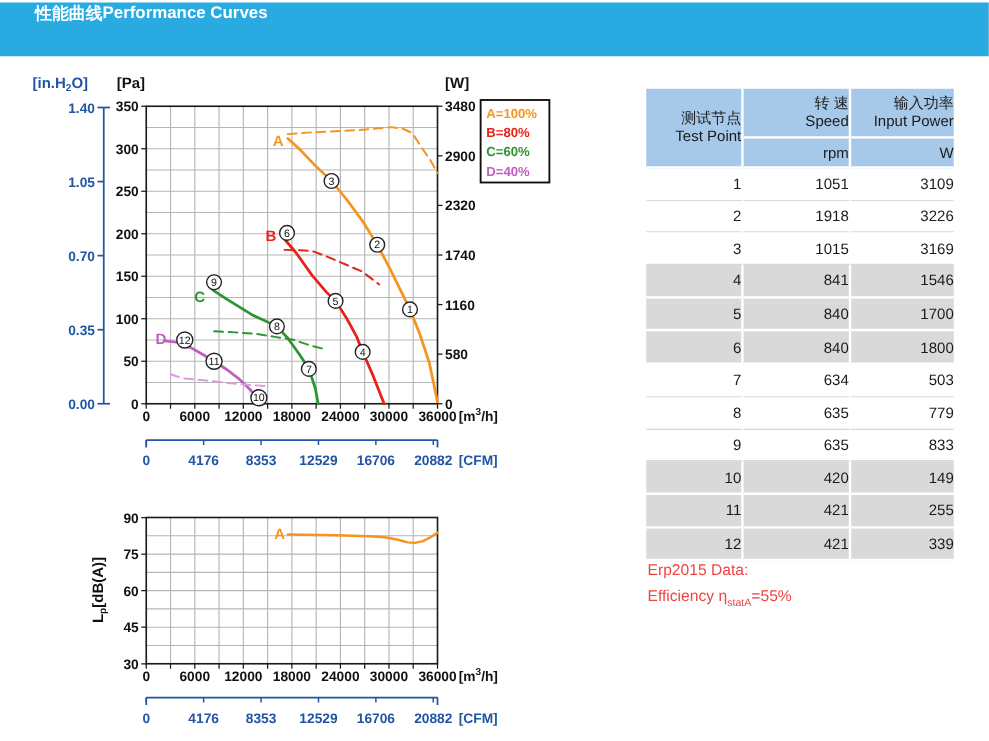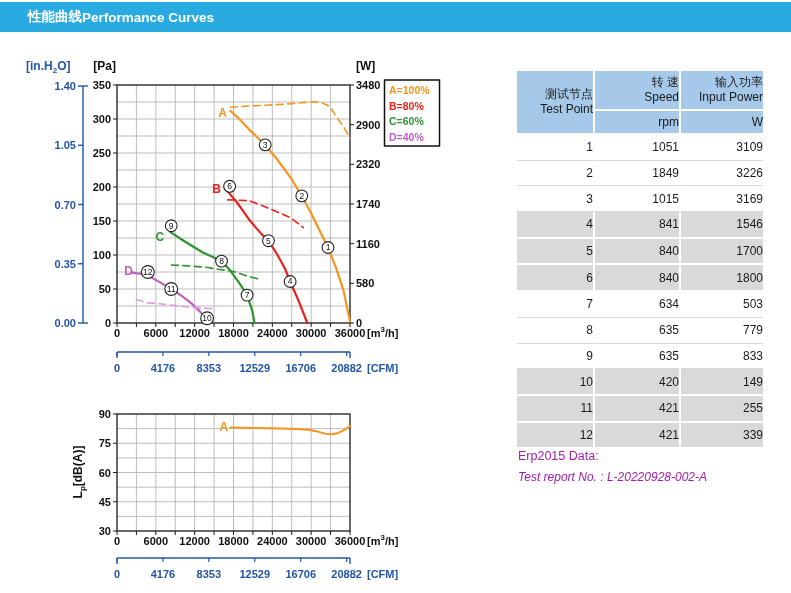--- a/index.html
+++ b/index.html
@@ -1,40 +1,40 @@
 <!DOCTYPE html>
 <html><head>
 <meta charset="utf-8">
 <style>
   html,body{margin:0;padding:0;}
   body{width:791px;height:593px;background:#fff;position:relative;overflow:hidden;
        font-family:"Liberation Sans",sans-serif;-webkit-font-smoothing:antialiased;}
-  .header-bar{position:absolute;left:0;top:2px;width:791px;height:30px;background:#29ABE2;
-       color:#fff;display:flex;align-items:center;box-sizing:border-box;padding-left:28px;
+  .header-bar{position:absolute;left:0;top:2px;width:791px;height:43px;background:#29ABE2;
+       color:#fff;display:flex;align-items:flex-start;box-sizing:border-box;padding-left:28px;
        font-weight:bold;font-size:13.5px;}
   .header-bar .en{}
   svg text{font-family:"Liberation Sans",sans-serif;}
   .tk{font-size:11px;font-weight:bold;fill:#111;}
   .tkb{font-size:11px;font-weight:bold;fill:#2355A4;}
   .axt{font-size:12px;font-weight:bold;fill:#111;}
   .axtb{font-size:12px;font-weight:bold;fill:#2355A4;}
   .leg{font-size:10.5px;font-weight:bold;}
   .curve-label{font-size:12px;font-weight:bold;}
   .mk{font-size:8.5px;fill:#111;}
   .data-table{position:absolute;left:517px;top:71px;border-collapse:separate;border-spacing:0;
        table-layout:fixed;width:246px;font-size:12px;color:#1a1a1a;}
   .data-table th,.data-table td{text-align:right;vertical-align:middle;padding:0;font-weight:normal;}
   .data-table thead th{background:#A6C9E9;border-right:2px solid #fff;border-bottom:2px solid #fff;}
   .data-table thead th:last-child{border-right:none;}
   .data-table thead .h1{height:38px;line-height:1.25;}
   .data-table thead .h2{height:22px;}
   .data-table tbody td{height:24.7px;border-right:2px solid #fff;border-bottom:1px solid #d8d8d8;background:#fff;}
   .data-table tbody tr.band td{background:#D9D9D9;border-bottom:2px solid #fff;}
   .data-table tbody td:last-child{border-right:none;}
-  .erp{position:absolute;left:518px;top:446px;font-size:12.5px;color:#a21caf;}
+  .erp{position:absolute;left:518px;top:446px;font-size:12.5px;color:#ef4444;}
   .erp .line{height:20.5px;line-height:20.5px;white-space:nowrap;}
   .erp sub{font-size:8.5px;}
   .erp .small{font-size:11px;}
   .erp .italic{font-style:italic;font-size:12px;}
 </style>
 </head>
 <body>
 
 <div class="header-bar">
   <span class="zh">性能曲线</span>
@@ -339,21 +339,21 @@
     </tr>
   </thead>
   <tbody id="table-body">
       <tr>
         <td>1</td>
         <td>1051</td>
         <td>3109</td>
       </tr>
       <tr>
         <td>2</td>
-        <td>1849</td>
+        <td>1918</td>
         <td>3226</td>
       </tr>
       <tr>
         <td>3</td>
         <td>1015</td>
         <td>3169</td>
       </tr>
       <tr class="band">
         <td>4</td>
         <td>841</td>
@@ -397,14 +397,14 @@
       <tr class="band">
         <td>12</td>
         <td>421</td>
         <td>339</td>
       </tr>
     </tbody>
 </table>
 
 <div class="erp">
   <div class="line">Erp2015  Data:</div>
-  <div class="line italic">Test report No.  : L-20220928-002-A</div>
+  <div class="line"><span>Efficiency η</span><sub>statA</sub><span>=55%</span></div>
 </div>
 
 </body></html>

